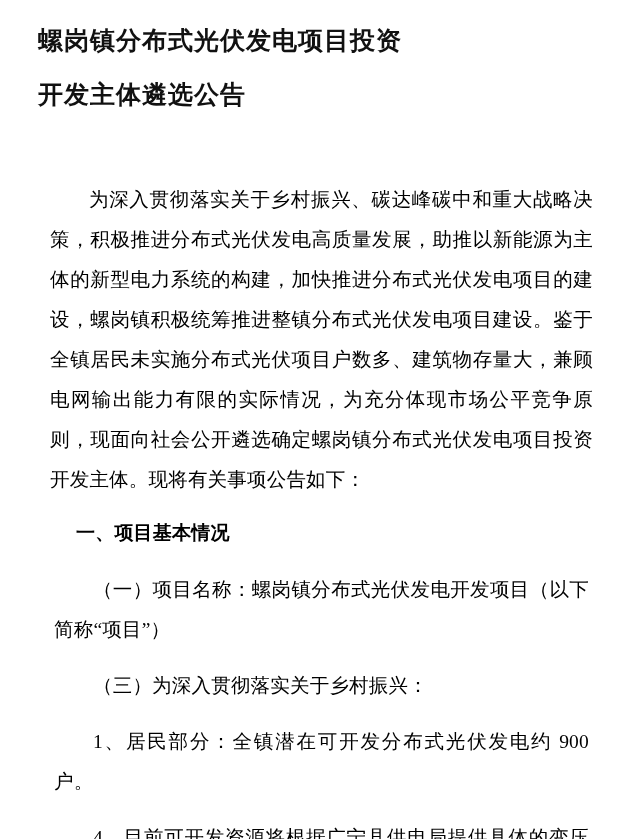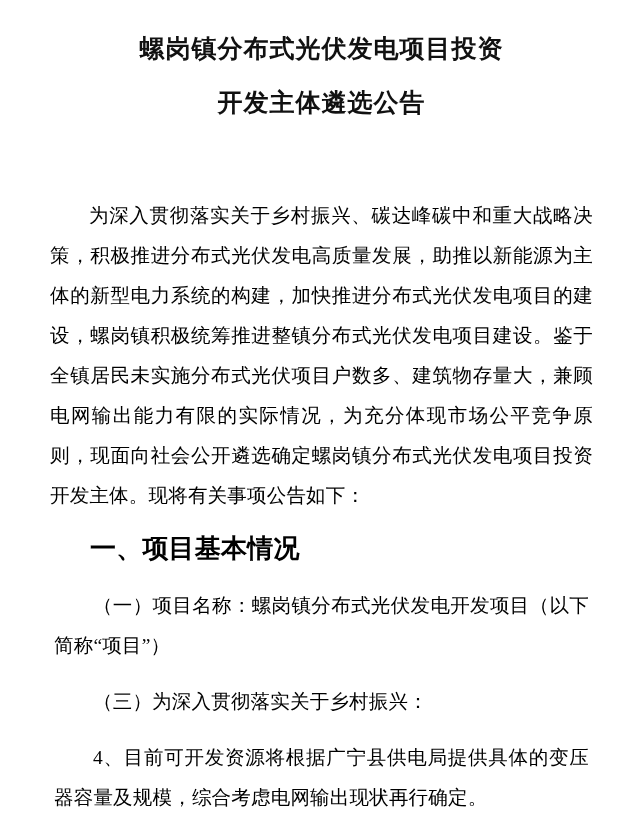--- a/index.html
+++ b/index.html
@@ -15,27 +15,26 @@
     color: #000000;
   }
   .page {
     position: relative;
     width: 643px;
     height: 839px;
     box-sizing: border-box;
     padding: 0 38px;
   }
   .doc-title {
-    text-align: center;
     font-family: "Liberation Serif", "DejaVu Serif", serif;
     font-weight: bold;
     font-size: 25px;
     line-height: 54px;
     letter-spacing: 1px;
-    margin: 8px;
+    margin: 0;
     padding-top: 14px;
     color: #111;
   }
   .title-line {
     display: block;
     white-space: nowrap;
   }
   .title-line-2 {
     padding-left: 0;
   }
@@ -50,21 +49,21 @@
     letter-spacing: 0.2px;
   }
   .p-indent {
     text-indent: 2em;
     margin: 12px;
   }
   .section-heading {
     font-weight: bold;
     text-indent: 2em;
     margin: 0;
-    font-size: 26px;
+    font-size: 19px;
     line-height: 42px;
   }
   .p-item {
     text-indent: 2em;
     margin: 16px;
   }
 </style>
 </head>
 <body>
 
@@ -78,17 +77,18 @@
   <div class="gap"></div>
 
   <div class="body-text">
 
     <p class="p-indent">为深入贯彻落实关于乡村振兴、碳达峰碳中和重大战略决策，积极推进分布式光伏发电高质量发展，助推以新能源为主体的新型电力系统的构建，加快推进分布式光伏发电项目的建设，螺岗镇积极统筹推进整镇分布式光伏发电项目建设。鉴于全镇居民未实施分布式光伏项目户数多、建筑物存量大，兼顾电网输出能力有限的实际情况，为充分体现市场公平竞争原则，现面向社会公开遴选确定螺岗镇分布式光伏发电项目投资开发主体。现将有关事项公告如下：</p>
 
     <p class="section-heading">一、项目基本情况</p>
 
     <p class="p-item">（一）项目名称：螺岗镇分布式光伏发电开发项目（以下简称“项目”）</p>
     <p class="p-item">（三）为深入贯彻落实关于乡村振兴：</p>
+    <p class="p-item">1、居民部分：全镇潜在可开发分布式光伏发电约 900 户。</p>
     <p class="p-item">4、目前可开发资源将根据广宁县供电局提供具体的变压器容量及规模，综合考虑电网输出现状再行确定。</p>
 
   </div>
 
 </div>
 
 </body></html>

